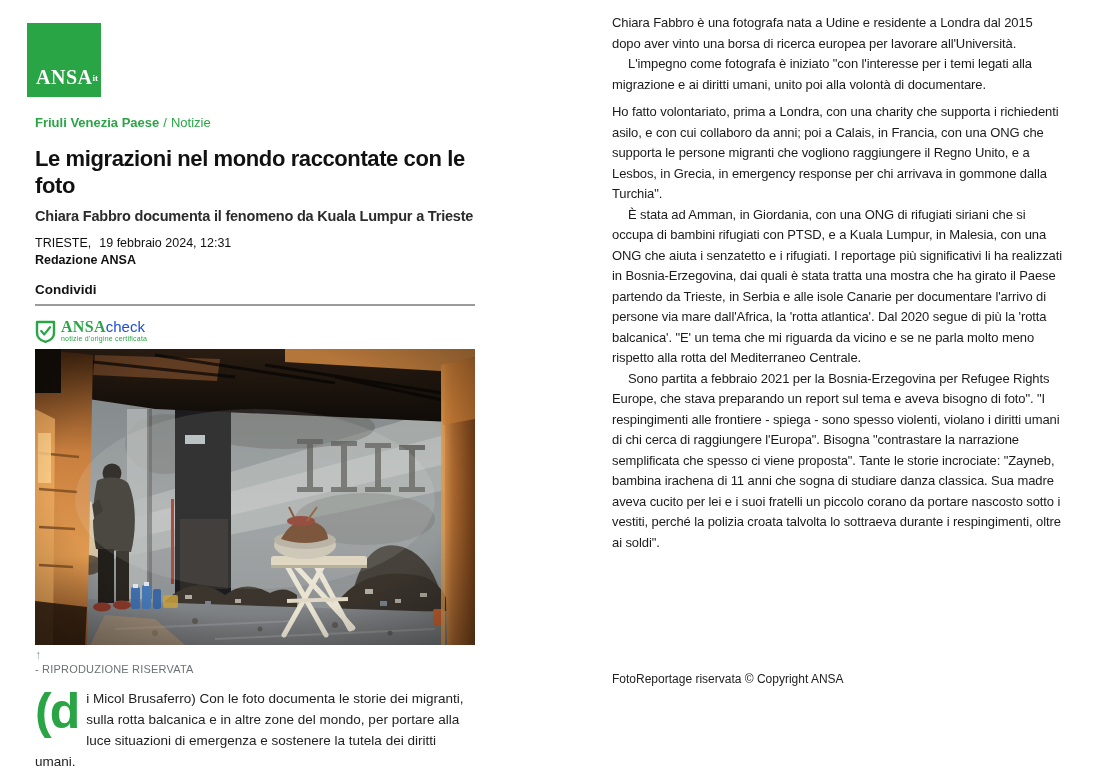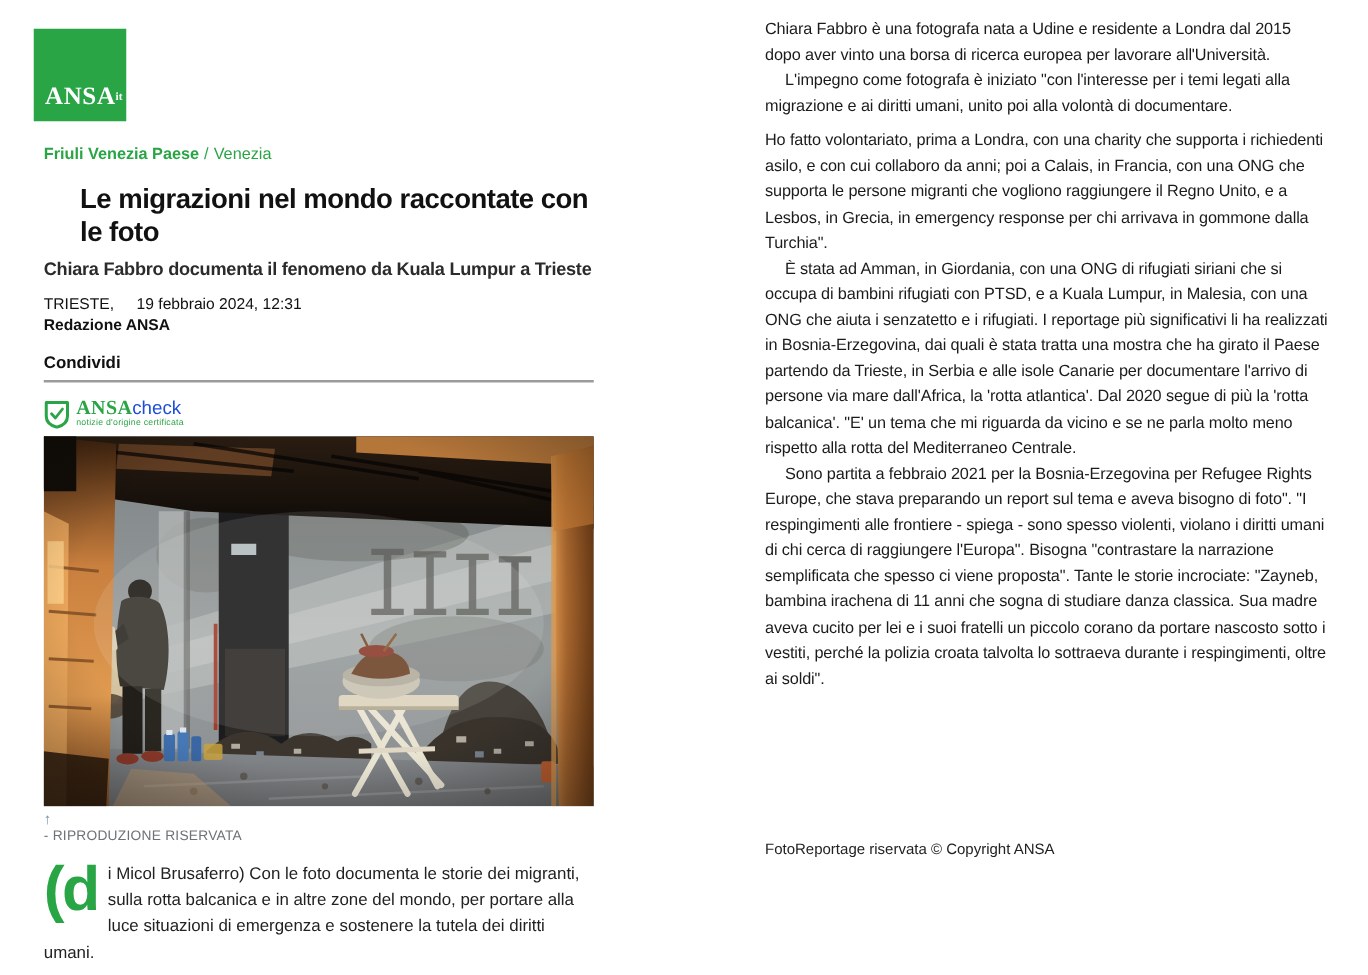--- a/index.html
+++ b/index.html
@@ -16,26 +16,26 @@
                font-family:"Liberation Serif", serif; font-weight:bold;
                font-size:20px; letter-spacing:0.5px; }
   .logo-suffix { font-size:9px; font-weight:bold; vertical-align:3px; letter-spacing:0; }
 
   .breadcrumb { margin-top:18px; font-size:13px; color:#2aa546; }
   .breadcrumb a { color:#2aa546; text-decoration:none; }
   .bc-region { font-weight:bold; }
   .bc-sep { margin:0 4px; color:#2aa546; }
 
   .title { margin-top:15px; font-size:22px; line-height:27px; font-weight:bold;
-           color:#111; letter-spacing:-0.4px;margin-left:29px; }
+           color:#111; letter-spacing:-0.4px; }
   .subtitle { margin-top:9px; font-size:14.5px; letter-spacing:-0.2px; color:#2b2b2b; }
 
   .dateline { margin-top:12px; font-size:12.5px; color:#111; }
   .dl-city { font-weight:normal; }
-  .dl-rest { margin-left:18px; }
+  .dl-rest { margin-left:8px; }
   .byline { margin-top:3px; font-size:12.5px; font-weight:bold; color:#111; }
 
   .share-label { margin-top:15px; font-size:13.5px; font-weight:bold; color:#111; }
   .divider { margin-top:7px; height:2px; background:#9b9b9b; width:440px; }
 
   .ansacheck { margin-top:13px; display:flex; align-items:flex-start; gap:5px;
                text-decoration:none; width:130px; }
   .ac-shield { flex:0 0 auto; margin-top:1px; }
   .ac-texts { display:flex; flex-direction:column; }
   .ac-line1 { line-height:15px; }
@@ -66,21 +66,21 @@
 
 <div class="page">
 
   <div class="left-col">
 
     <a class="logo" href="#">
       <span class="logo-text"><span>ANSA</span><span class="logo-suffix">it</span></span>
     </a>
 
     <div class="breadcrumb">
-      <a href="#" class="bc-region">Friuli Venezia Paese</a><span class="bc-sep">/</span><a href="#" class="bc-section">Venezia</a>
+      <a href="#" class="bc-region">Friuli Venezia Paese</a><span class="bc-sep">/</span><a href="#" class="bc-section">Notizie</a>
     </div>
 
     <h1 class="title">Le migrazioni nel mondo raccontate con le foto</h1>
     <h2 class="subtitle">Chiara Fabbro documenta il fenomeno da Kuala Lumpur a Trieste</h2>
 
     <div class="dateline">
       <span class="dl-city">TRIESTE,</span><span class="dl-rest">19 febbraio 2024, 12:31</span>
     </div>
     <div class="byline">Redazione ANSA</div>
 

